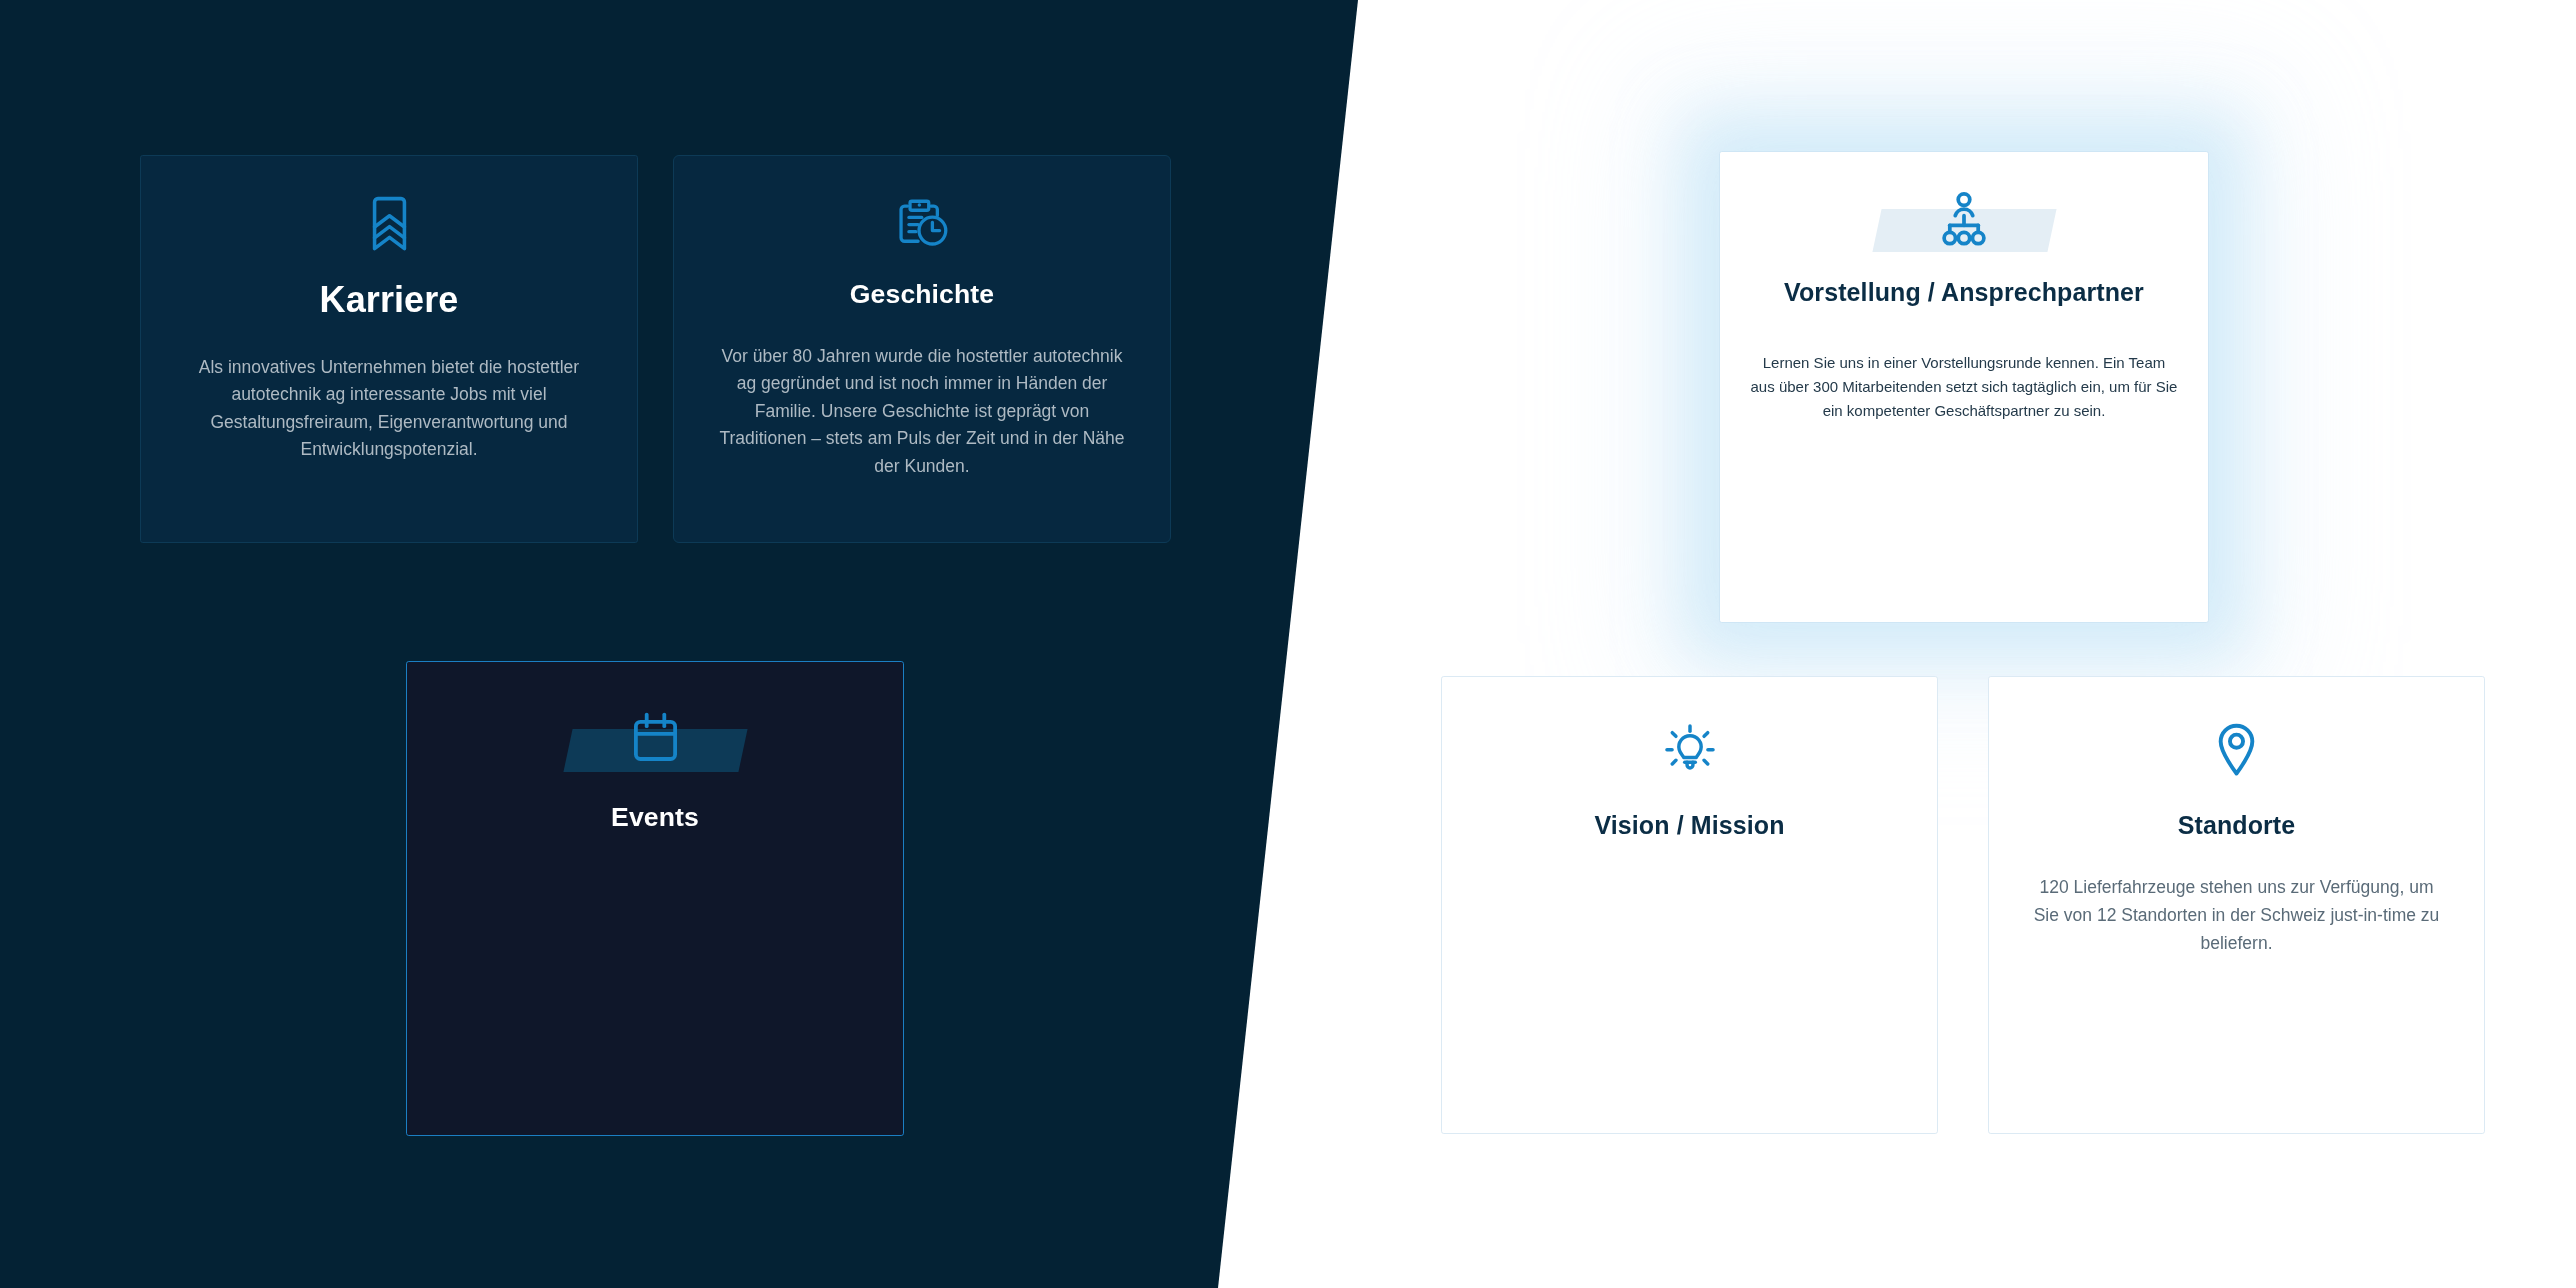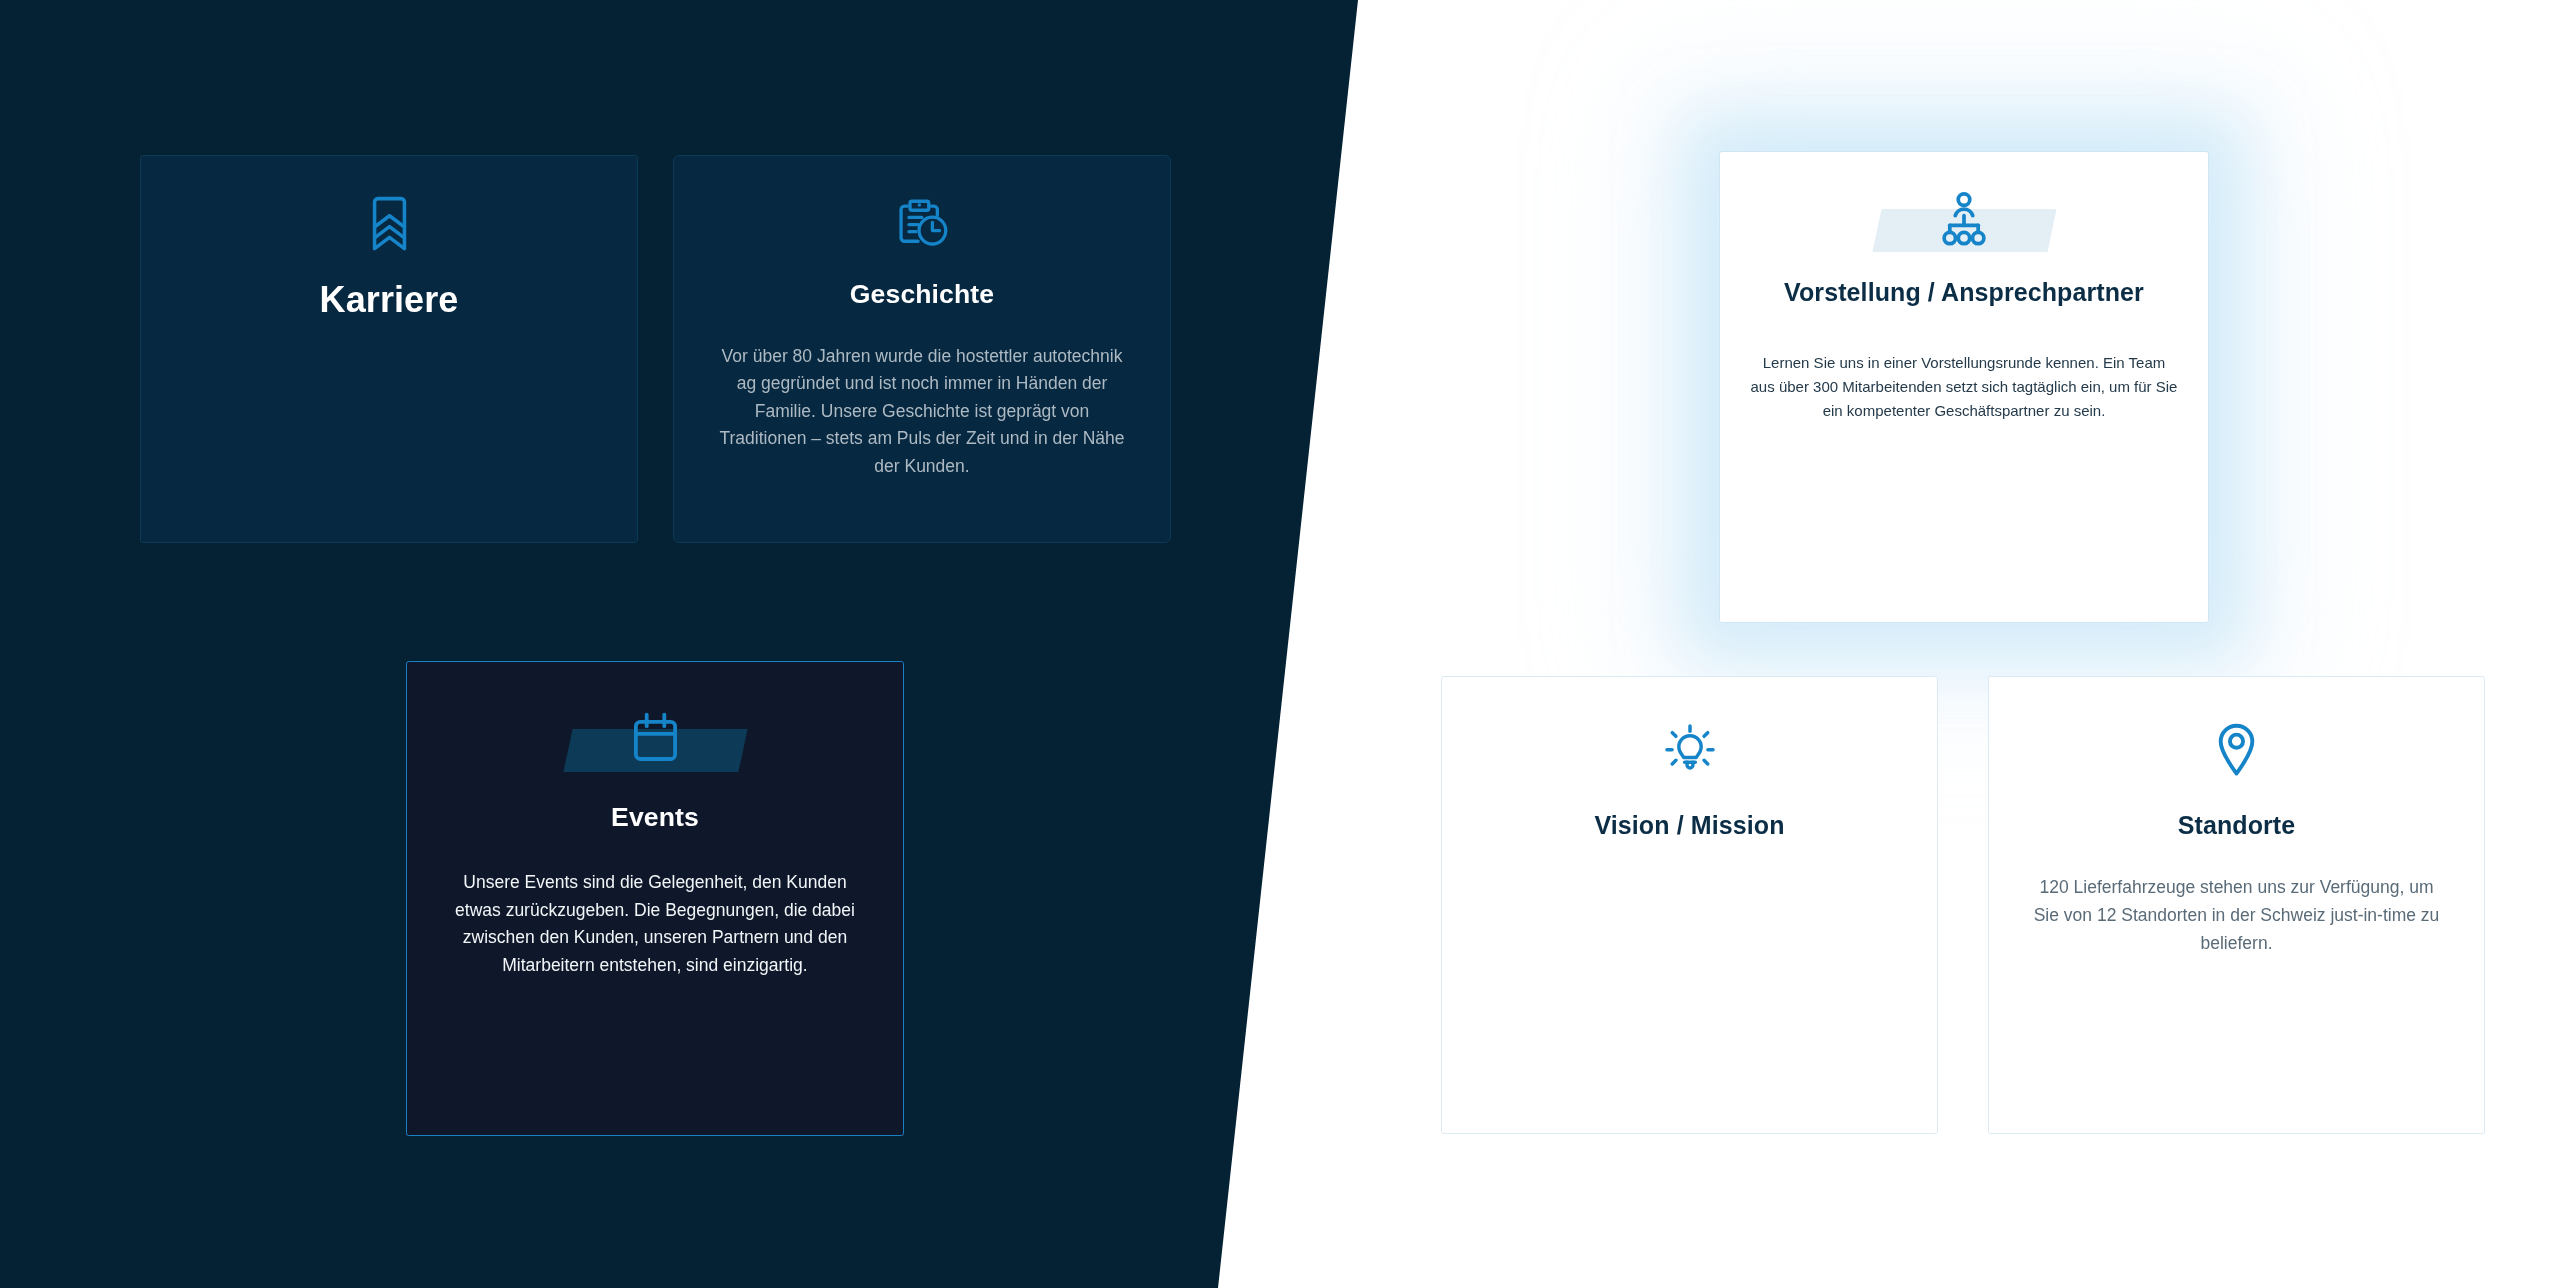--- a/index.html
+++ b/index.html
@@ -148,20 +148,21 @@
 
   <div class="card dark" id="card-karriere">
     <div class="icon-wrap">
       <svg class="icon-svg" width="45" height="56" viewBox="0 0 24 30" fill="none" stroke="#1584c8" stroke-width="1.9" stroke-linecap="round" stroke-linejoin="round">
         <path d="M4 3.2 A1.8 1.8 0 0 1 5.8 1.4 h12.4 A1.8 1.8 0 0 1 20 3.2 V28.2 L12 22.2 L4 28.2 Z"></path>
         <polyline points="4,16.6 12,10.6 20,16.6"></polyline>
         <polyline points="4,22.4 12,16.4 20,22.4"></polyline>
       </svg>
     </div>
     <div class="title on-dark">Karriere</div>
+    <div class="body on-dark">Als innovatives Unternehmen bietet die hostettler autotechnik ag interessante Jobs mit viel Gestaltungsfreiraum, Eigenverantwortung und Entwicklungspotenzial.</div>
   </div>
 
   <div class="card dark" id="card-geschichte">
     <div class="icon-wrap">
       <svg class="icon-svg" width="55" height="56" viewBox="0 0 30 30" fill="none" stroke="#1584c8" stroke-width="1.8" stroke-linecap="round" stroke-linejoin="round">
         <path d="M19.6 5.2 h1.6 A1.9 1.9 0 0 1 23.1 7.1 v3.3"></path>
         <path d="M12.6 24.4 H5.2 A1.9 1.9 0 0 1 3.3 22.5 V7.1 A1.9 1.9 0 0 1 5.2 5.2 h1.6"></path>
         <path d="M9.2 2.6 h8.2 a1 1 0 0 1 1 1 v2.9 a1 1 0 0 1 -1 1 h-8.2 a1 1 0 0 1 -1 -1 V3.6 a1 1 0 0 1 1 -1 Z"></path>
         <circle cx="13.3" cy="4.6" r="0.95" fill="#1584c8" stroke="none"></circle>
         <line x1="7.6" y1="11.4" x2="14.6" y2="11.4"></line>
@@ -179,21 +180,20 @@
     <div class="icon-wrap">
       <div class="icon-bar dark-bar"></div>
       <svg class="icon-svg" width="57" height="56" viewBox="0 0 28 28" fill="none" stroke="#1584c8" stroke-width="1.9" stroke-linecap="round" stroke-linejoin="round">
         <rect x="4.2" y="5.4" width="19.6" height="18.6" rx="2.2"></rect>
         <line x1="4.2" y1="11.4" x2="23.8" y2="11.4"></line>
         <line x1="9.6" y1="1.8" x2="9.6" y2="7.6"></line>
         <line x1="18.4" y1="1.8" x2="18.4" y2="7.6"></line>
       </svg>
     </div>
     <div class="title on-dark">Events</div>
-    <div class="body on-dark bright">Unsere Events sind die Gelegenheit, den Kunden etwas zurückzugeben. Die Begegnungen, die dabei zwischen den Kunden, unseren Partnern und den Mitarbeitern entstehen, sind einzigartig.</div>
   </div>
 
   <div class="card light glow" id="card-vorstellung">
     <div class="icon-wrap">
       <div class="icon-bar light-bar"></div>
       <svg class="icon-svg" width="56" height="56" viewBox="0 0 30 30" fill="none" stroke="#1584c8" stroke-width="2" stroke-linecap="round" stroke-linejoin="round">
         <circle cx="15" cy="4.6" r="3.1"></circle>
         <path d="M10.3 13.2 a4.9 4.9 0 0 1 9.4 0"></path>
         <line x1="15" y1="13.2" x2="15" y2="18.4"></line>
         <line x1="7.4" y1="18.4" x2="22.6" y2="18.4"></line>

